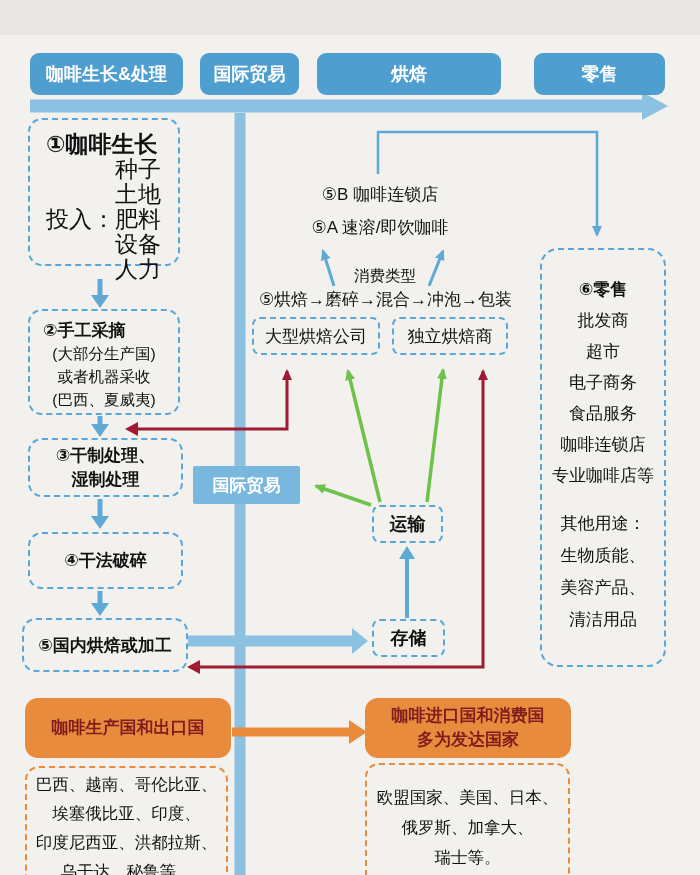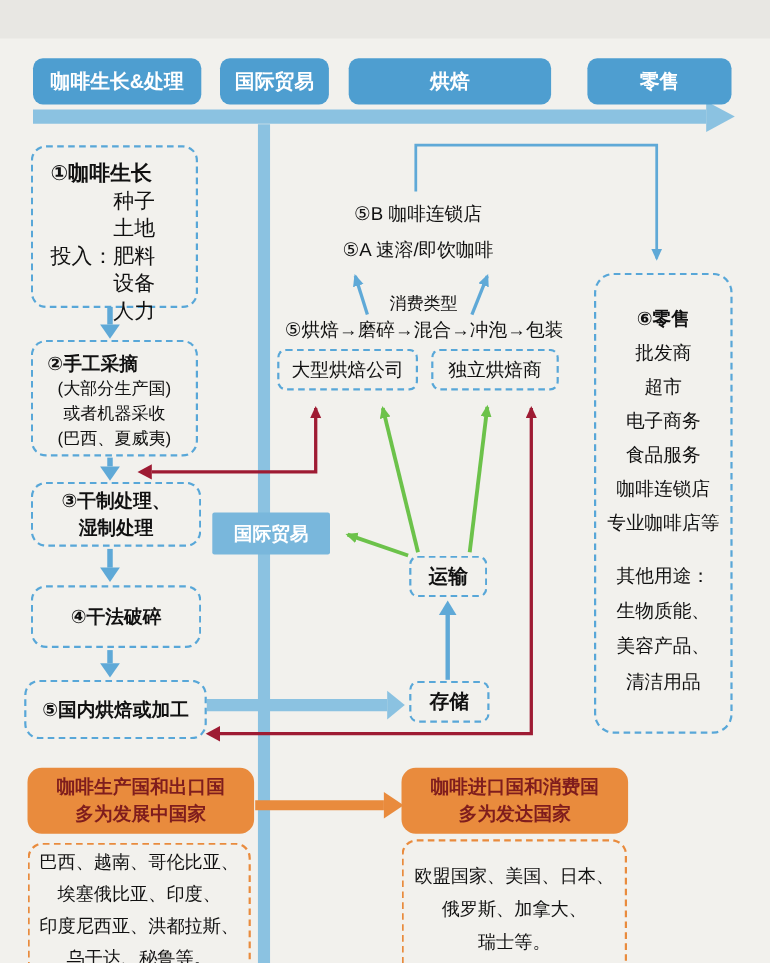--- a/index.html
+++ b/index.html
@@ -21,21 +21,21 @@
   .ctr{display:flex;flex-direction:column;align-items:center;justify-content:center;text-align:center;}
   .midlabel{position:absolute;text-align:center;font-size:17px;}
   .tradeMid{position:absolute;left:193px;top:431px;width:107px;height:38px;background:var(--mid-blue);
        color:#fff;font-weight:bold;font-size:17px;display:flex;align-items:center;justify-content:center;border-radius:2px;}
   .mk-red{fill:var(--red);} .mk-green{fill:var(--green);} .mk-blue{fill:var(--arrow-blue);}
   .ln-red{stroke:var(--red);fill:none;} .ln-green{stroke:var(--green);fill:none;}
   .ln-blue{stroke:var(--arrow-blue);fill:none;} .ln-band{stroke:var(--band-blue);fill:none;}
   .fl-band{fill:var(--band-blue);} .fl-blue{fill:var(--arrow-blue);} .fl-orange{fill:var(--orange);}
   .ln-orange{stroke:var(--orange);fill:none;}
 
-  .b1{left:28px;top:97px;width:152px;height:148px;padding-top:12px;font-size:19px;line-height:25px;}
+  .b1{left:28px;top:83px;width:152px;height:148px;padding-top:12px;font-size:23px;line-height:25px;}
   .b1 .title{padding-left:16px;font-weight:bold;}
   .b1 .inrow{display:flex;padding-left:16px;align-items:center;}
   .b2{left:28px;top:274px;width:152px;height:106px;padding-top:8px;font-size:15.5px;line-height:23px;}
   .b2 .title{padding-left:13px;font-size:17px;font-weight:bold;}
   .b2 .cl{text-align:center;}
   .b3{left:28px;top:403px;width:155px;height:59px;font-size:17px;font-weight:bold;line-height:24px;}
   .b4{left:28px;top:497px;width:155px;height:57px;font-size:17px;font-weight:bold;}
   .b5{left:22px;top:583px;width:166px;height:54px;font-size:17px;font-weight:bold;}
   .roaster{height:38px;font-size:17px;}
   .smallbox{height:38px;font-size:18px;font-weight:bold;}
@@ -204,21 +204,20 @@
     <div class="ch">专业咖啡店等</div>
     <div class="gap"></div>
     <div class="ot">其他用途：</div>
     <div class="oi">生物质能、</div>
     <div class="oi">美容产品、</div>
     <div class="oi">清洁用品</div>
   </div>
 
   <div class="solidorange" style="left:25px;top:663px;width:206px;height:60px;">
     <div>咖啡生产国和出口国</div>
-    <div>多为发展中国家</div>
   </div>
   <div class="solidorange" style="left:365px;top:663px;width:206px;height:60px;">
     <div>咖啡进口国和消费国</div>
     <div>多为发达国家</div>
   </div>
 
   <div class="dashedo ctr plist" style="left:25px;top:731px;width:203px;height:124px;">
     <div>巴西、越南、哥伦比亚、</div>
     <div>埃塞俄比亚、印度、</div>
     <div>印度尼西亚、洪都拉斯、</div>

